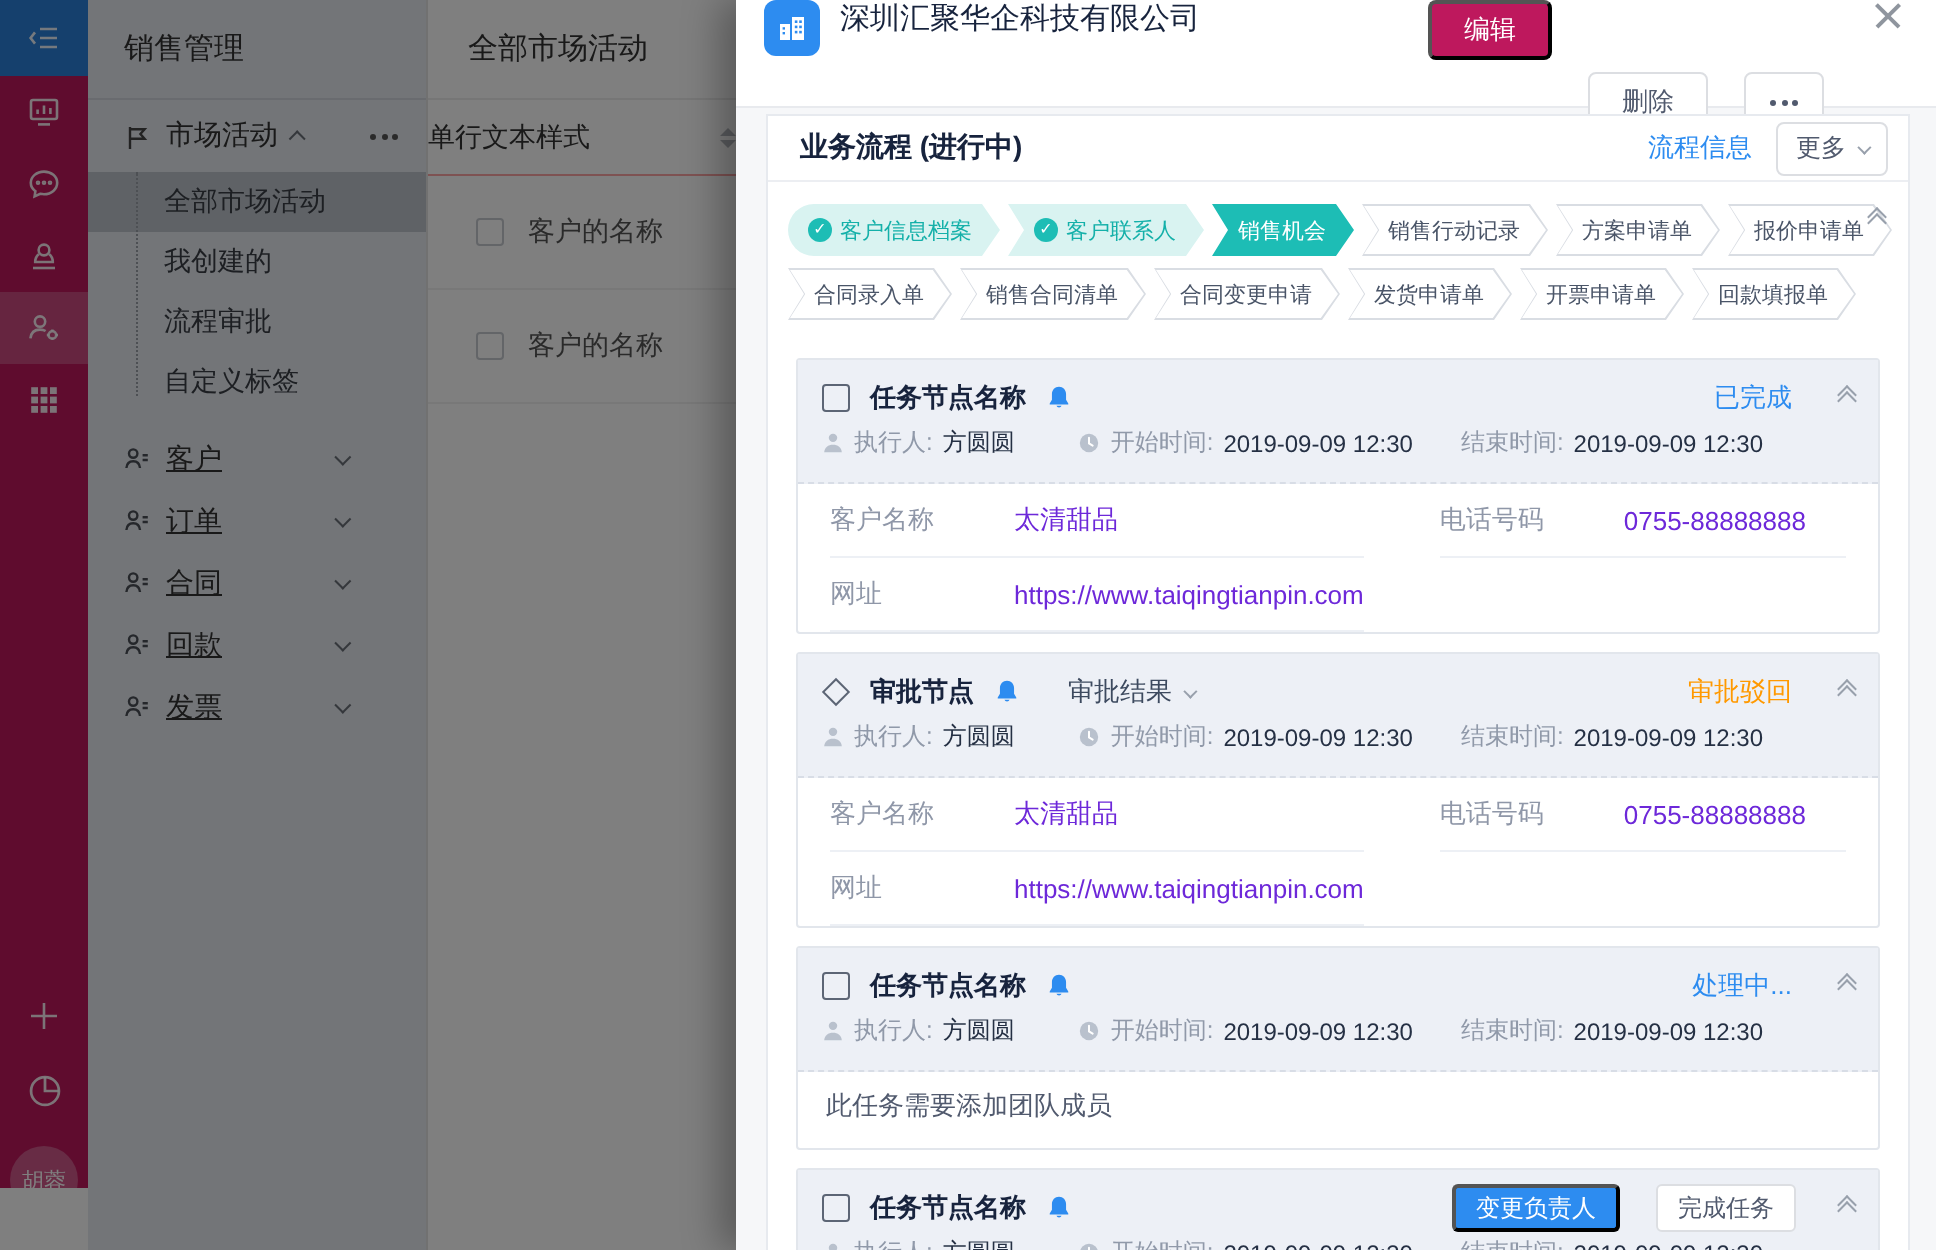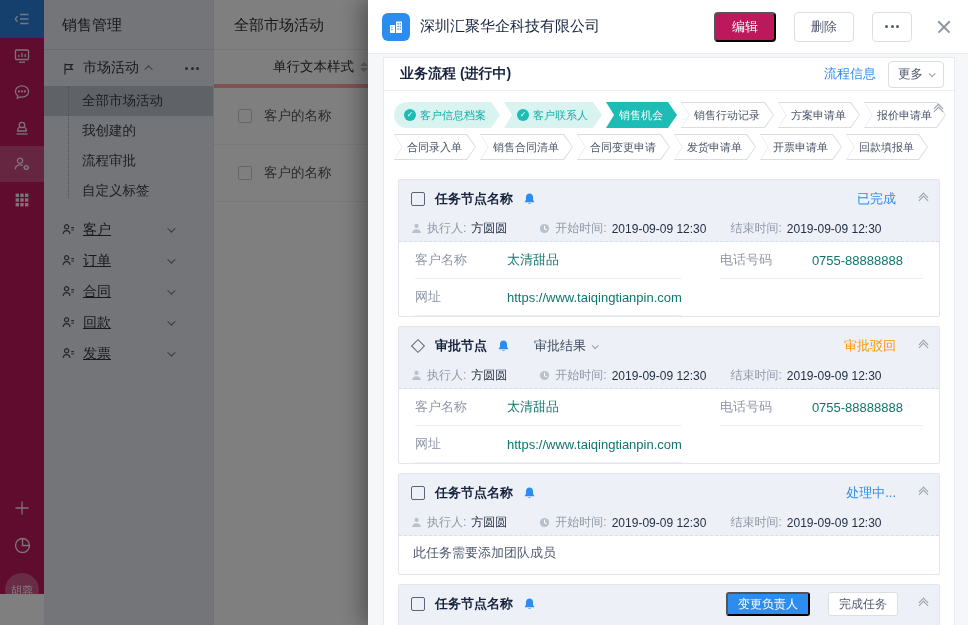--- a/index.html
+++ b/index.html
@@ -29,41 +29,41 @@
   .sb-row { height:31px; display:flex; align-items:center; padding:0 14px 0 18px; gap:8px; font-size:14px; cursor:pointer; }
   .sb-row .sp,.sb-group .sp { flex:1; }
   .caret-u { width:6px; height:6px; border-left:1.4px solid #6a7078; border-top:1.4px solid #6a7078; transform:rotate(45deg) translateY(2px); }
   .caret-dn { width:6px; height:6px; border-right:1.4px solid #6a7078; border-bottom:1.4px solid #6a7078; transform:rotate(45deg) translateY(-2px); }
   .dots { display:flex; gap:2.5px; align-items:center; }
   .dots i { width:3px; height:3px; border-radius:50%; background:#555; }
 
   
   .listpanel { position:absolute; left:213px; top:0; width:155px; height:625px; background:#fff; z-index:1; border-left:1px solid #e3e3e3; }
   .lp-title { height:50px; line-height:50px; padding-left:20px; font-size:15px; color:#333; border-bottom:1px solid #ececec; }
-  .lp-colhead { height:38px; display:flex; align-items:center; justify-content:flex-end; gap:6px; font-size:13.5px; color:#333; border-bottom:4px solid #fca5a5; }
+  .lp-colhead { height:38px; display:flex; align-items:center; justify-content:space-between; gap:6px; font-size:13.5px; color:#333; border-bottom:1px solid #fca5a5; }
   .sort { display:flex; flex-direction:column; gap:2px; }
   .sort i { width:0; height:0; border-left:4px solid transparent; border-right:4px solid transparent; }
   .sort .up { border-bottom:4px solid #b6bac0; }
   .sort .dn { border-top:4px solid #b6bac0; }
   .lp-row { height:57px; display:flex; align-items:center; gap:12px; padding-left:24px; border-bottom:1px solid #f0f0f0; font-size:13.5px; color:#555; }
   .cb { width:14px; height:14px; border:1px solid #c6cad0; border-radius:2px; background:#fff; }
 
   
   .dim { position:absolute; left:0; top:0; width:368px; height:625px; background:rgba(0,0,0,.5); z-index:5; }
 
   
   .drawer { position:absolute; left:368px; top:0; width:600px; height:625px; background:#f6f7f9; z-index:10; box-shadow:-8px 0 18px rgba(0,0,0,.3); }
-  .topbar { height:54px; background:#fff; border-bottom:1px solid #e8eaee; display:flex; align-items:center; padding:0 16px 0 14px; gap:10px; }
+  .topbar { height:54px; background:#fff; border-bottom:1px solid #e8eaee; display:flex; align-items:flex-start; padding:0 16px 0 14px; gap:10px; }
   .org-ic { width:28px; height:28px; border-radius:6px; background:#2d8cf0; display:flex; align-items:center; justify-content:center; }
   .tb-title { font-size:15px; color:#17233d; flex:1; }
   .btn { height:30px; border-radius:4px; font-size:13px; display:flex; align-items:center; justify-content:center; cursor:pointer; }
   .btn.primary { background:#be185d; color:#fff; padding:0 16px; }
   .btn.plain { background:#fff; color:#515a6e; border:1px solid #dcdee2; padding:0 16px; }
   .btn.sq { padding:0 12px; }
-  .btn + .btn { margin-left:8px; }
+  .btn + .btn { margin-left:8px;margin-top:36px; }
   .close-x { width:16px; height:16px; position:relative; margin-left:14px; cursor:pointer; }
   .close-x::before,.close-x::after { content:""; position:absolute; left:0; top:7px; width:16px; height:1.6px; background:#8f959e; }
   .close-x::before { transform:rotate(45deg); }
   .close-x::after { transform:rotate(-45deg); }
 
   .panel { position:absolute; left:15px; right:13px; top:57px; bottom:-2px; background:#fff; border:1px solid #e7eaef; }
   .sec-head { height:33px; display:flex; align-items:center; padding:0 10px 0 16px; border-bottom:1px solid #eceef2; }
   .sec-title { font-size:14px; font-weight:bold; color:#17233d; flex:1; }
   .link { color:#2d8cf0; font-size:13px; cursor:pointer; }
   .btn.more { height:27px; margin-left:12px; padding:0 9px; gap:6px; font-size:12.5px; }
@@ -97,30 +97,30 @@
   .cbx { width:14px; height:14px; border:1.6px solid #5c6575; border-radius:2px; flex:0 0 auto; }
   .dia { width:10px; height:10px; border:1.6px solid #5c6575; transform:rotate(45deg); margin:0 2px; flex:0 0 auto; }
   .c-title { font-size:13px; font-weight:bold; color:#17233d; }
   .result { display:flex; align-items:center; gap:6px; margin-left:14px; font-size:13px; color:#3d4a5f; cursor:pointer; }
   .sp { flex:1; }
   .status { font-size:13px; margin-right:14px; }
   .s-blue { color:#2d8cf0; } .s-orange { color:#ff9900; }
   .minibtn { height:24px; border-radius:3px; font-size:12px; display:flex; align-items:center; padding:0 10px; cursor:pointer; }
   .minibtn.primary { background:#2d8cf0; color:#fff; }
   .minibtn.plain { background:#fff; border:1px solid #dcdee2; color:#515a6e; }
-  .ch-row2 { height:24px; display:flex; align-items:flex-end; gap:6px; font-size:12px; color:#9099a9; }
+  .ch-row2 { height:24px; display:flex; align-items:flex-start; gap:6px; font-size:12px; color:#9099a9; }
   .ch-row2 .v { color:#253044; }
   .ch-row2 .seg { display:flex; align-items:center; gap:5px; }
   .ch-row2 .seg + .seg { margin-left:26px; }
   .ch-row2 .seg.end { margin-left:18px; }
   .fields { display:grid; grid-template-columns:1fr 1fr; column-gap:38px; padding:0 16px; }
   .field { display:flex; align-items:center; min-height:37px; border-bottom:1px solid #edf0f5; font-size:13px; }
   .field.nob { border-bottom:none; }
   .field .fl { width:92px; flex:0 0 auto; color:#8f97a8; }
-  .field .fv { color:#0f766e; }
+  .field .fv { color:#6d28d9; }
   .note { padding:8px 14px 12px; font-size:13px; color:#515a6e; }
 
   .ic { flex:0 0 auto; display:inline-flex; }
 </style>
 </head>
 <body>
 
 <div class="rail">
   <div class="rail-head">
     <span class="ic">

